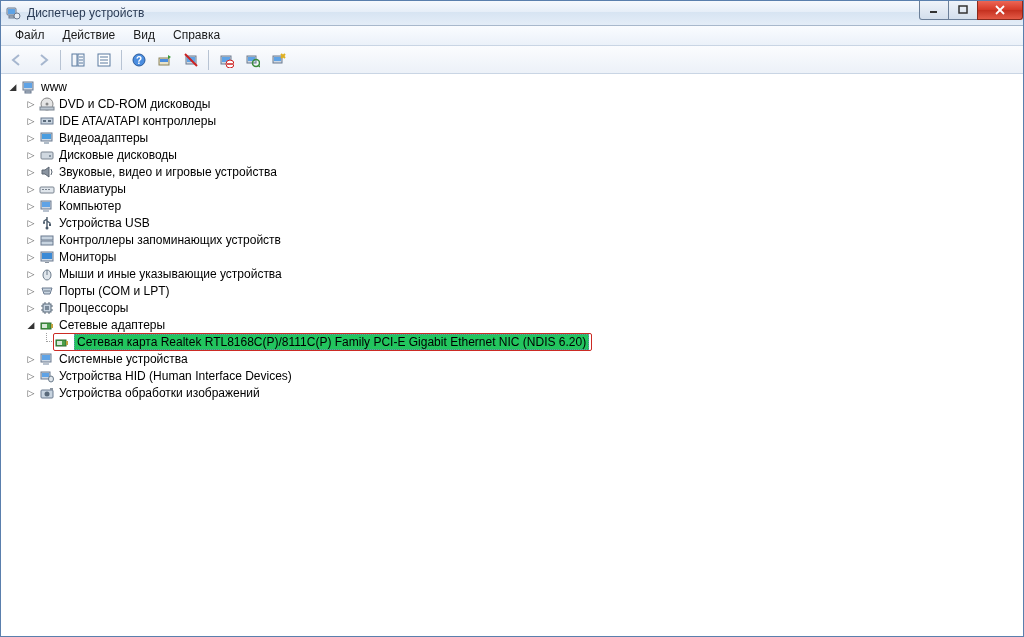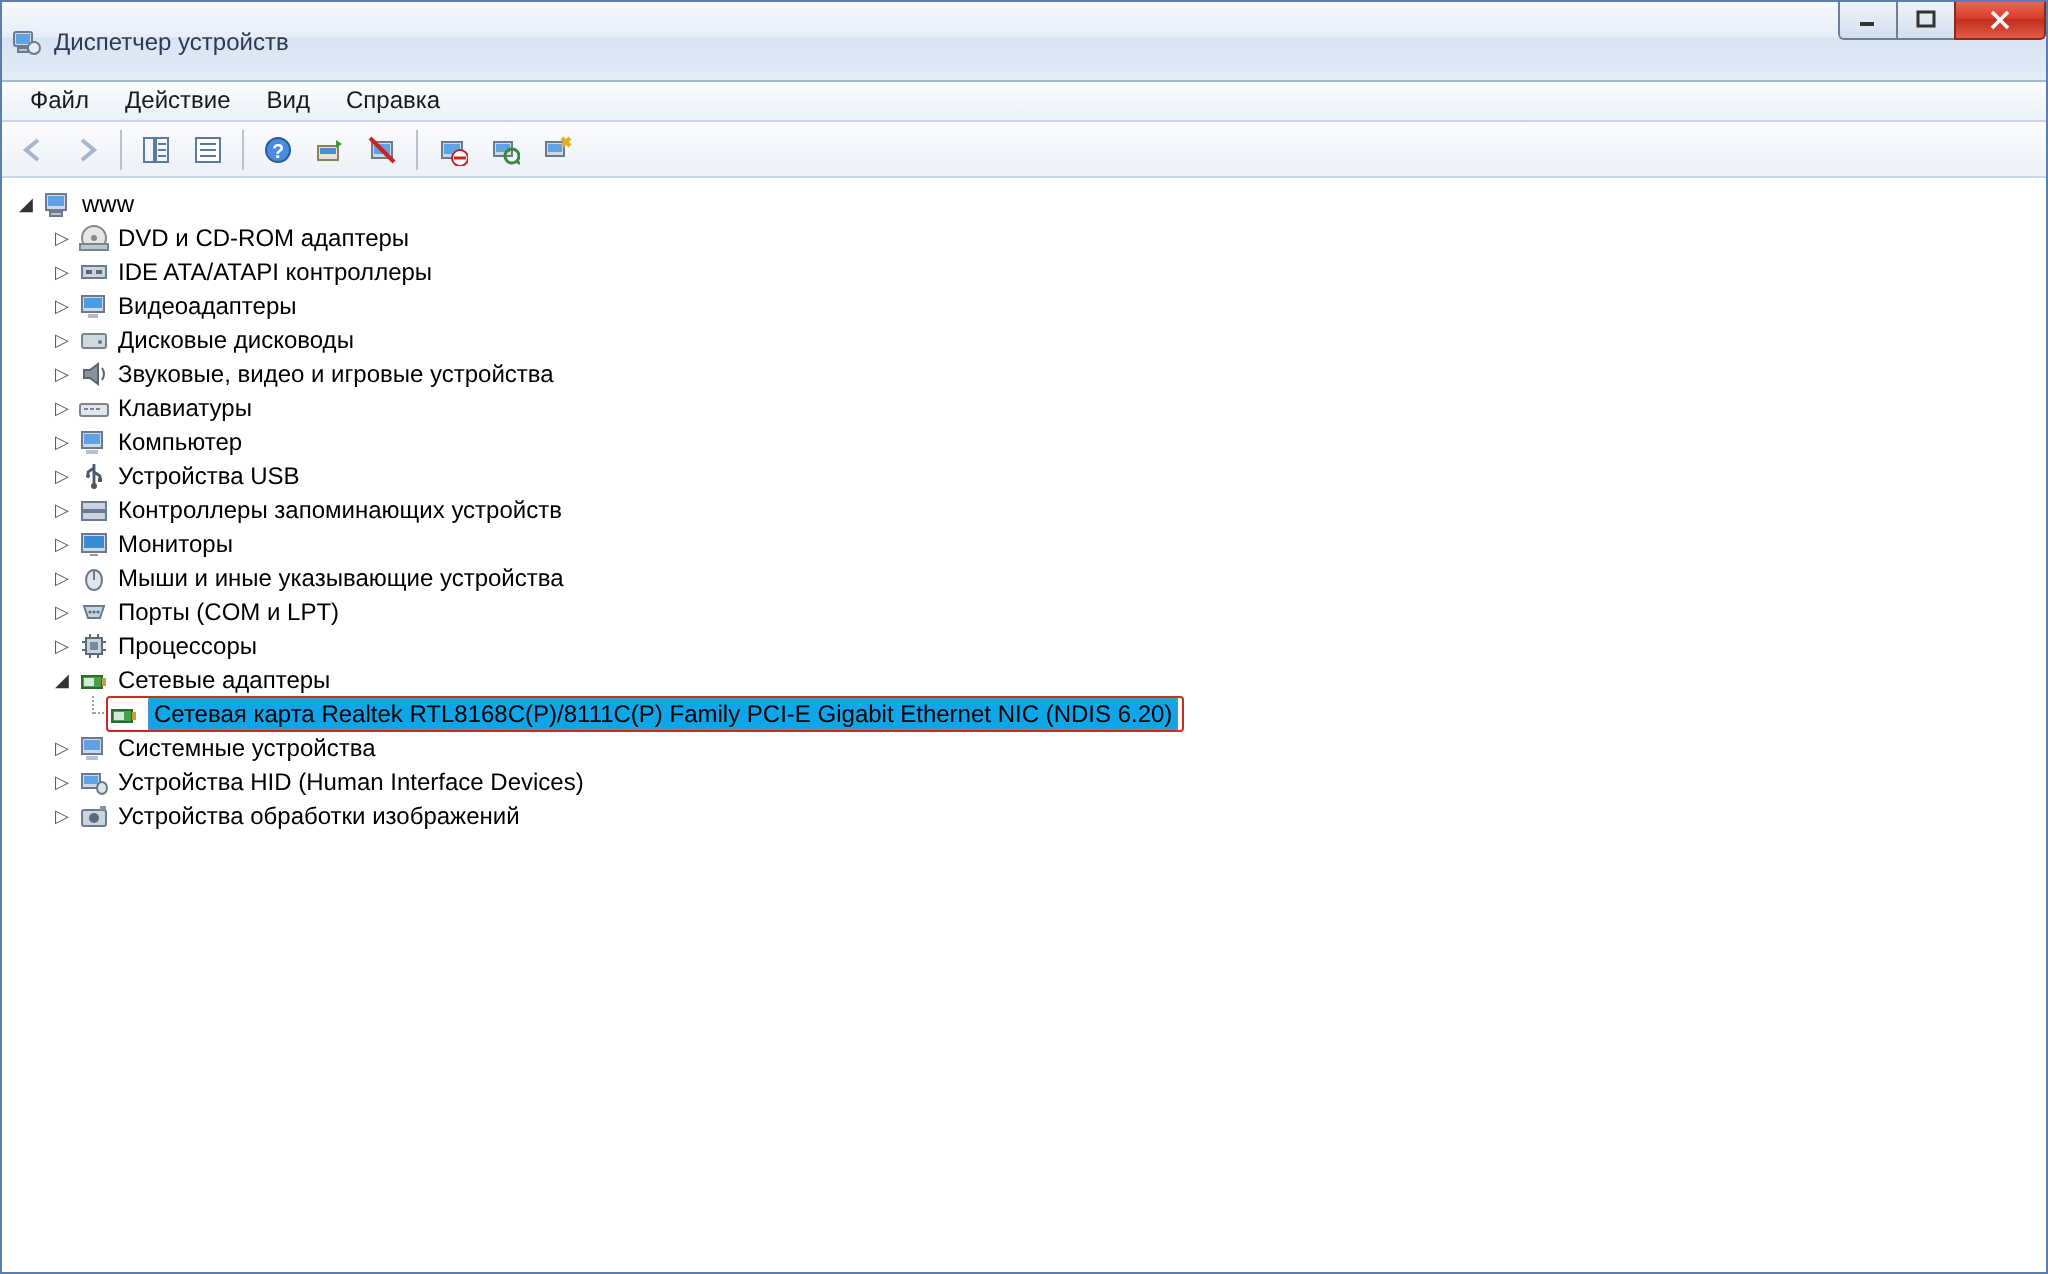--- a/index.html
+++ b/index.html
@@ -8,21 +8,21 @@
     font-family: "Segoe UI", Tahoma, sans-serif;
     font-size: 12px;
     background: #fff;
     width: 1024px;
     height: 637px;
     overflow: hidden;
     border: 1px solid #5a7fad;
   }
   
   .titlebar {
-    height: 40px;
+    height: 25px;
     background: linear-gradient(to bottom, #f6f9fd 0%, #e6eef8 45%, #d7e4f2 46%, #e4edf8 100%);
     display: flex;
     align-items: center;
     padding: 0 4px;
     border-bottom: 1px solid #a8b8cc;
     position: relative;
   }
   .titlebar .app-icon {
     width: 16px; height: 16px;
     margin-right: 6px;
@@ -121,21 +121,21 @@
   }
   .pad { display:inline-block; }
   .selected-wrap {
     display:flex; align-items:center;
     border:1px solid #cc2b24;
     border-radius:2px;
     padding:0 2px 0 0;
     background:#fff;
   }
   .selected-label{
-    background:#0ea5e9;
+    background:#22c55e;
     border:1px dotted #6b8cb3;
     padding:0 2px;
   }
   .tree-line {
     display:inline-block;
     width:12px;
     height:17px;
     position:relative;
   }
   .tree-line::before{
@@ -287,21 +287,21 @@
   <div class="tree-row">
     <span class="pad" style="width:22px"></span>
     <span class="toggle">▷</span>
     <span class="node-icon">
         <svg width="16" height="16">
           <circle cx="8" cy="8" r="6" fill="#e6e6e6" stroke="#888"></circle>
           <circle cx="8" cy="8" r="1.5" fill="#888"></circle>
           <rect x="1" y="11" width="14" height="3" fill="#bcc6d0" stroke="#7a8490"></rect>
         </svg>
       </span>
-    <span>DVD и CD-ROM адаптеры</span>
+    <span>DVD и CD-ROM дисководы</span>
   </div>
 
   <div class="tree-row">
     <span class="pad" style="width:22px"></span>
     <span class="toggle">▷</span>
     <span class="node-icon">
         <svg width="16" height="16">
           <rect x="2" y="5" width="12" height="6" fill="#c8d4e0" stroke="#6a7a8f"></rect>
           <rect x="4" y="7" width="3" height="2" fill="#5a6a7a"></rect>
           <rect x="9" y="7" width="3" height="2" fill="#5a6a7a"></rect>

